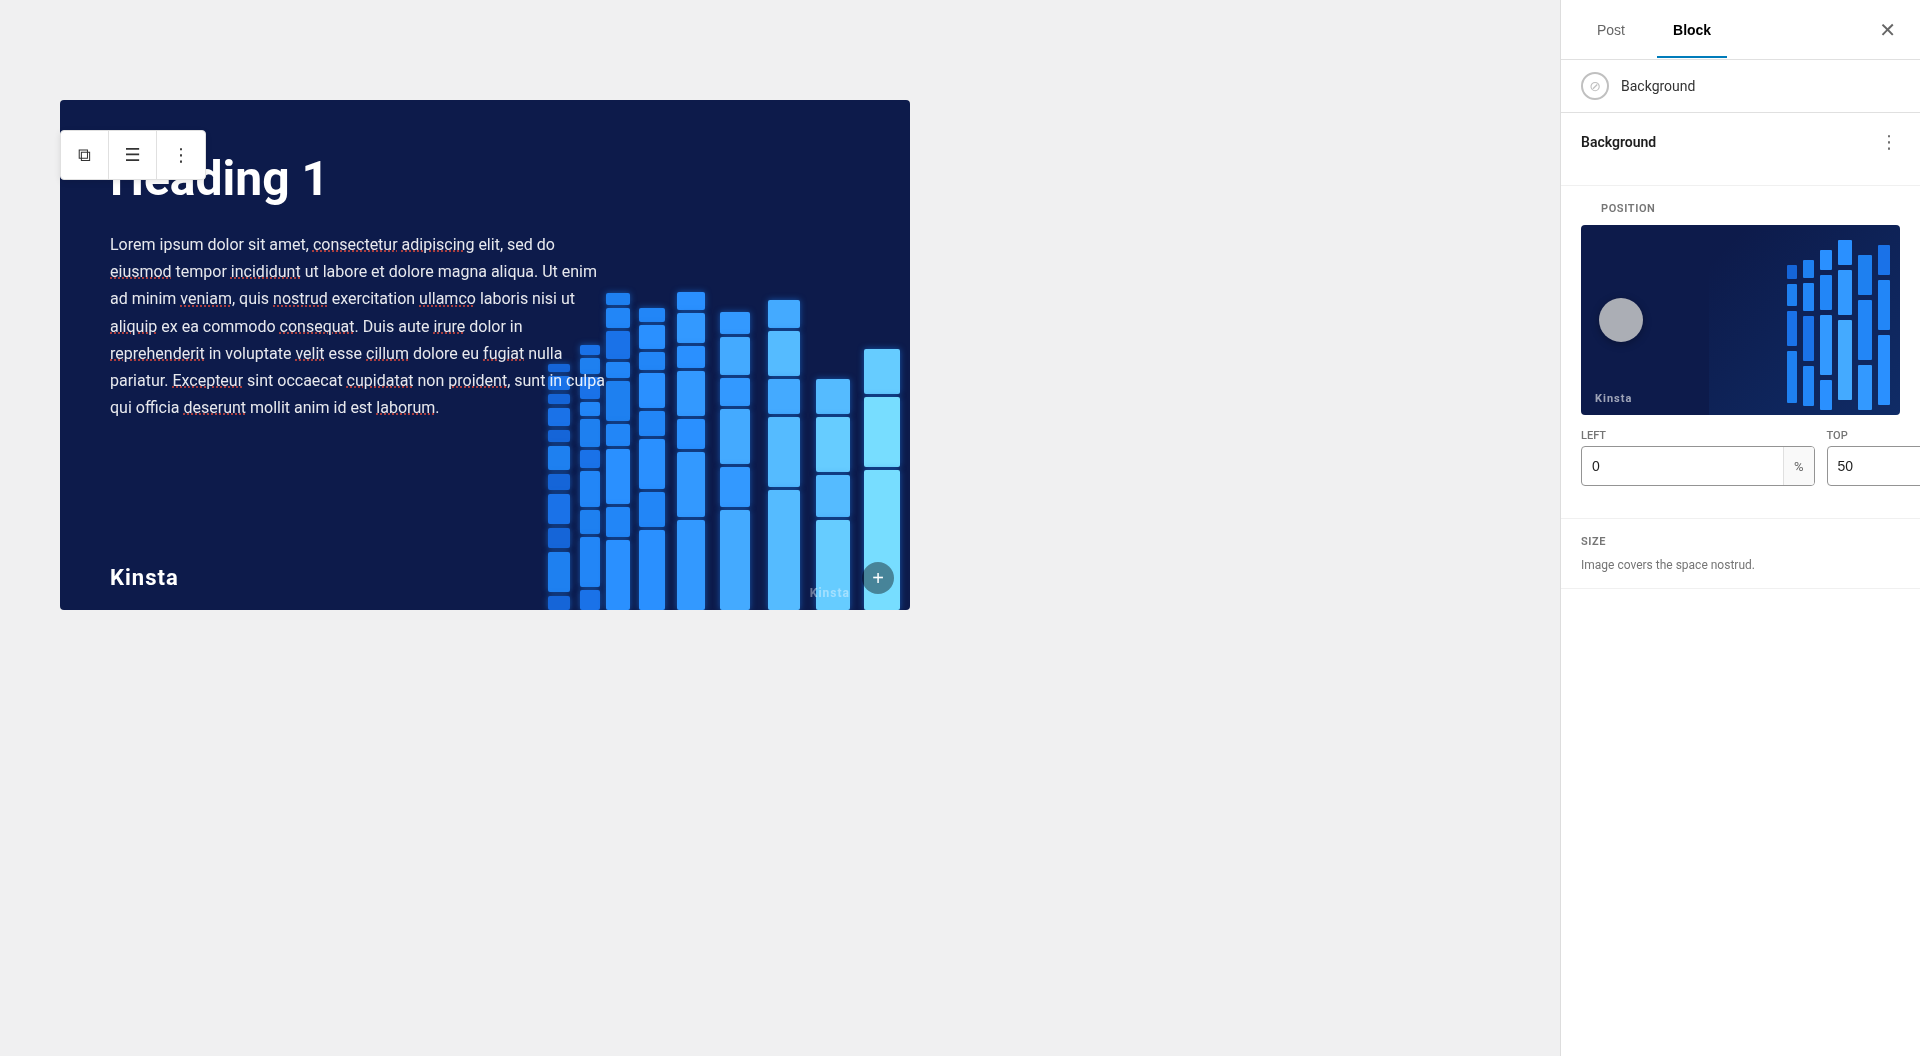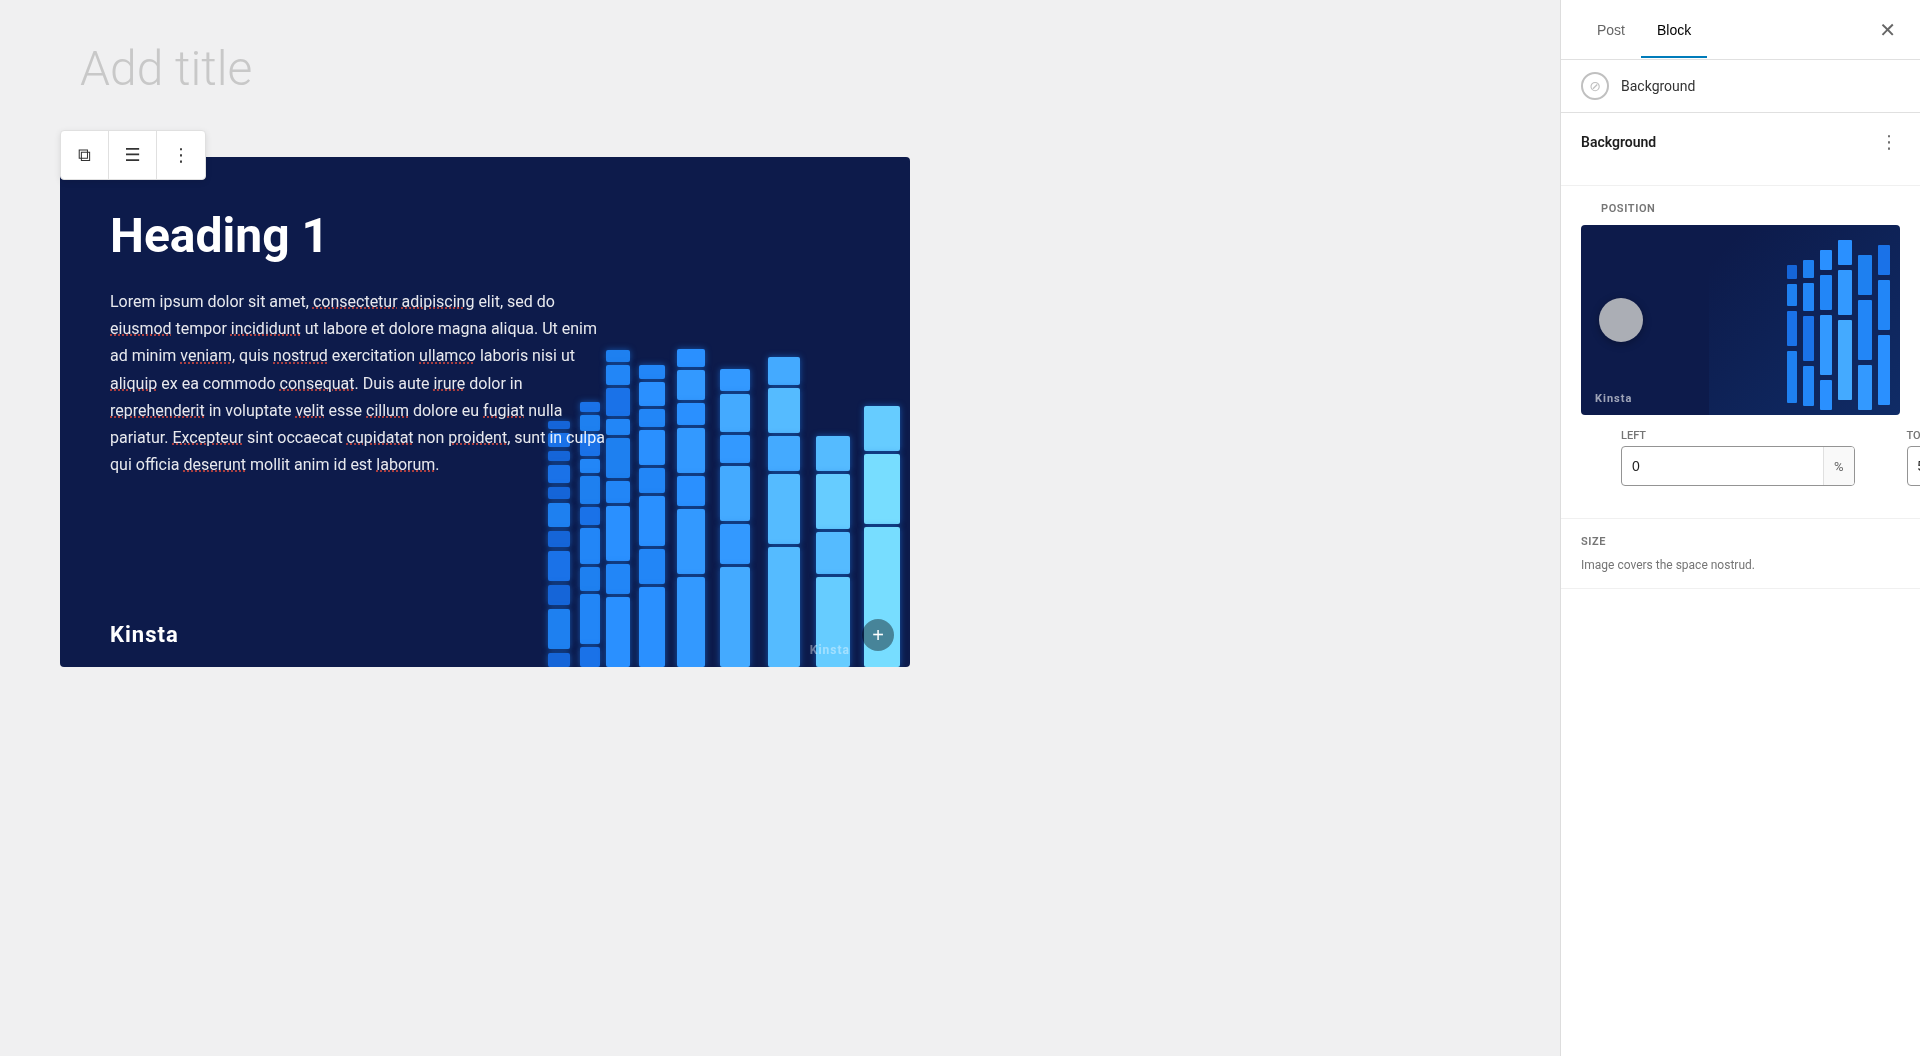--- a/index.html
+++ b/index.html
@@ -152,21 +152,21 @@
       display: flex;
       align-items: center;
       padding: 0 20px;
       border-bottom: 1px solid #e0e0e0;
       height: 60px;
       position: relative;
     }
 
     .sidebar-tabs {
       display: flex;
-      gap: 0;
+      gap: 16px;
       flex: 1;
     }
 
     .sidebar-tab {
       padding: 18px 16px;
       font-size: 14px;
       font-weight: 500;
       color: #666;
       cursor: pointer;
       border-bottom: 2px solid transparent;
@@ -174,21 +174,21 @@
       border-top: none;
       border-left: none;
       border-right: none;
       position: relative;
       bottom: -1px;
     }
 
     .sidebar-tab.active {
       color: #000;
       border-bottom-color: #007cba;
-      font-weight: 400;
+      font-weight: 700;
     }
 
     .sidebar-close {
       background: none;
       border: none;
       cursor: pointer;
       font-size: 20px;
       color: #666;
       padding: 4px;
     }
@@ -323,21 +323,20 @@
 
     
     .position-inputs {
       display: flex;
       gap: 12px;
       margin-bottom: 16px;
     }
 
     .position-input-group {
       flex: 1;
-      margin-left: 40px;
     }
 
     .position-input-label {
       font-size: 11px;
       color: #757575;
       margin-bottom: 4px;
       font-weight: 500;
     }
 
     .position-input-wrapper {
@@ -436,21 +435,20 @@
 
     .m-cube {
       border-radius: 2px;
       box-shadow: 0 0 6px rgba(26,111,212,0.7);
     }
   </style>
 </head>
 <body>
 
 <div class="editor-area">
-  <h1 class="add-title">Add title</h1>
 
   <div class="block-toolbar">
     <button class="toolbar-btn">
       <span>⧉</span>
     </button>
     <button class="toolbar-btn">
       <span>☰</span>
     </button>
     <button class="toolbar-btn">
       <span>⋮</span>

